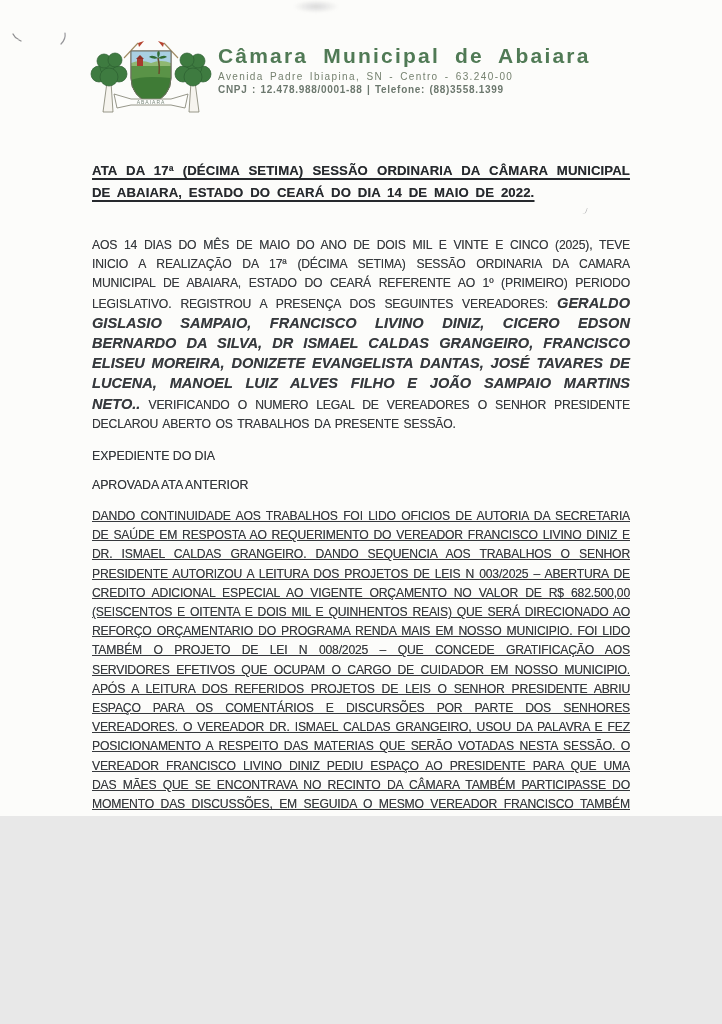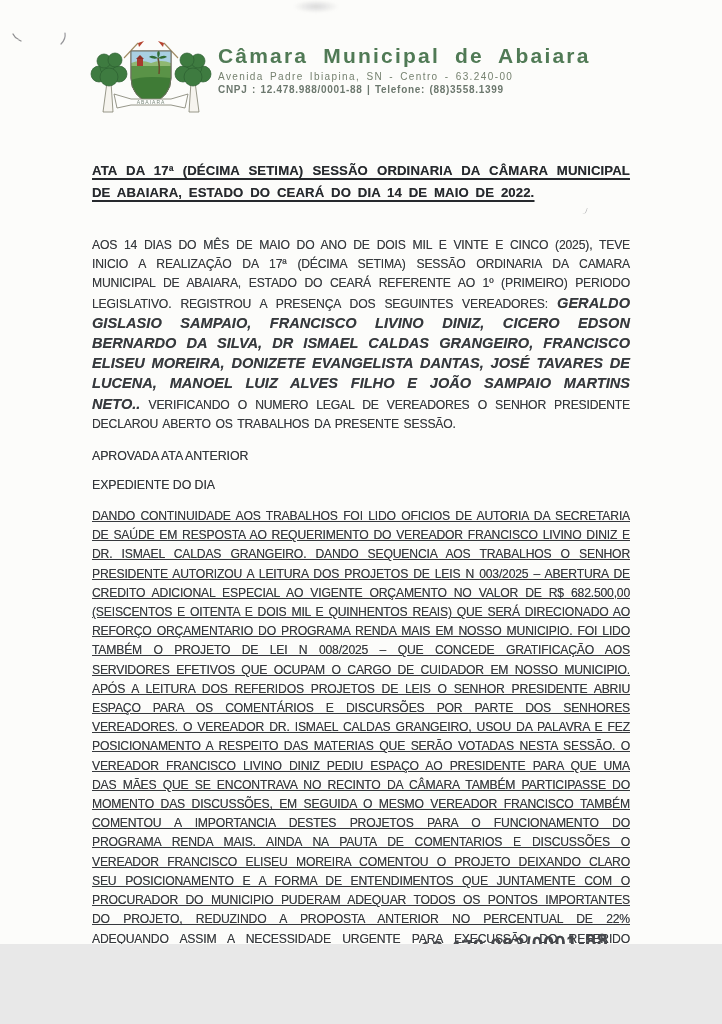--- a/index.html
+++ b/index.html
@@ -1,18 +1,18 @@
 <!DOCTYPE html>
 <html><head>
 <meta charset="utf-8">
 <style>
   html,body{margin:0;padding:0;background:#e8e8e8;}
   .page{
     position:relative;
-    width:722px;height:944px;
+    width:722px;height:816px;
     margin:0 auto;
     background:#fcfcfa;
     overflow:hidden;
     font-family:"Liberation Sans", sans-serif;
     box-shadow:0 0 6px rgba(0,0,0,.25);
   }
   
   .logo{position:absolute;left:86px;top:36px;width:132px;height:84px;}
   .header-text{position:absolute;left:218px;top:44px;width:440px;}
   .org-name{
@@ -143,22 +143,22 @@
     <div class="org-name">Câmara Municipal de Abaiara</div>
     <div class="org-address">Avenida Padre Ibiapina, SN - Centro - 63.240-00</div>
     <div class="org-cnpj">CNPJ : 12.478.988/0001-88  | Telefone: (88)3558.1399</div>
   </div>
 
   <div class="content">
     <div class="doc-title">ATA DA 17ª (DÉCIMA SETIMA) SESSÃO ORDINARIA DA CÂMARA MUNICIPAL DE ABAIARA, ESTADO DO CEARÁ DO DIA 14 DE MAIO DE 2022.</div>
 
     <p class="para p1"><span>AOS 14 DIAS DO MÊS DE MAIO DO ANO DE DOIS MIL E VINTE E CINCO (2025), TEVE INICIO A REALIZAÇÃO DA 17ª  (DÉCIMA SETIMA) SESSÃO ORDINARIA DA CAMARA MUNICIPAL DE ABAIARA, ESTADO DO CEARÁ REFERENTE AO 1º (PRIMEIRO) PERIODO LEGISLATIVO. REGISTROU A PRESENÇA DOS SEGUINTES VEREADORES: </span><span class="councilors">GERALDO GISLASIO SAMPAIO, FRANCISCO LIVINO DINIZ, CICERO EDSON BERNARDO DA SILVA, DR ISMAEL CALDAS GRANGEIRO, FRANCISCO ELISEU MOREIRA, DONIZETE EVANGELISTA DANTAS, JOSÉ TAVARES DE LUCENA, MANOEL LUIZ ALVES FILHO E JOÃO SAMPAIO MARTINS NETO..</span><span> VERIFICANDO O NUMERO LEGAL DE VEREADORES O SENHOR PRESIDENTE DECLAROU ABERTO OS TRABALHOS DA PRESENTE SESSÃO.</span></p>
 
+    <div class="heading">EXPEDIENTE DO DIA</div>
     <div class="heading">APROVADA ATA ANTERIOR</div>
-    <div class="heading">EXPEDIENTE DO DIA</div>
 
     <p class="para p2">DANDO CONTINUIDADE AOS TRABALHOS FOI LIDO OFICIOS DE AUTORIA DA SECRETARIA DE SAÚDE EM RESPOSTA AO REQUERIMENTO DO VEREADOR FRANCISCO LIVINO DINIZ E DR. ISMAEL CALDAS GRANGEIRO. DANDO SEQUENCIA AOS TRABALHOS O SENHOR PRESIDENTE AUTORIZOU A LEITURA DOS PROJETOS DE LEIS N 003/2025 – ABERTURA DE CREDITO ADICIONAL ESPECIAL AO VIGENTE ORÇAMENTO NO VALOR DE R$ 682.500,00 (SEISCENTOS E OITENTA E DOIS MIL E QUINHENTOS REAIS) QUE SERÁ DIRECIONADO AO REFORÇO ORÇAMENTARIO DO PROGRAMA RENDA MAIS EM NOSSO MUNICIPIO. FOI LIDO TAMBÉM O PROJETO DE LEI N 008/2025 – QUE CONCEDE GRATIFICAÇÃO AOS SERVIDORES EFETIVOS QUE OCUPAM O CARGO DE CUIDADOR EM NOSSO MUNICIPIO. APÓS A LEITURA DOS REFERIDOS PROJETOS DE LEIS O SENHOR PRESIDENTE ABRIU ESPAÇO PARA OS COMENTÁRIOS E  DISCURSÕES POR PARTE DOS SENHORES VEREADORES. O VEREADOR DR. ISMAEL CALDAS GRANGEIRO, USOU DA PALAVRA E FEZ  POSICIONAMENTO A RESPEITO DAS MATERIAS QUE SERÃO VOTADAS NESTA SESSÃO. O VEREADOR FRANCISCO LIVINO DINIZ PEDIU ESPAÇO AO PRESIDENTE PARA QUE UMA DAS MÃES QUE SE ENCONTRAVA NO RECINTO DA CÂMARA TAMBÉM PARTICIPASSE DO MOMENTO DAS DISCUSSÕES, EM SEGUIDA O MESMO VEREADOR FRANCISCO TAMBÉM COMENTOU A IMPORTANCIA DESTES PROJETOS PARA O FUNCIONAMENTO DO PROGRAMA RENDA MAIS. AINDA NA PAUTA DE COMENTARIOS E DISCUSSÕES O VEREADOR FRANCISCO ELISEU MOREIRA COMENTOU O PROJETO DEIXANDO CLARO SEU POSICIONAMENTO E A FORMA DE ENTENDIMENTOS QUE JUNTAMENTE COM O PROCURADOR DO MUNICIPIO PUDERAM ADEQUAR TODOS OS PONTOS IMPORTANTES DO PROJETO, REDUZINDO A PROPOSTA ANTERIOR NO PERCENTUAL DE 22% ADEQUANDO ASSIM A NECESSIDADE URGENTE PARA EXECUSSÃO DO REFERIDO PROGRAMA.  O VEREADOR DONIZETE EVANGELISTA DANTAS TAMBÉM COMENTOU O PROJETO AGRADECEU O ENTENDIMENTO DOS SENHORES VEREADORES E PARABENIZOU AS MÃES E  AQUELES QUE IRÃO SE BENEFICIAR DOS DIREITO QUE O PROGRAMA IRÁ OFERECER.</p>
   </div>
 
   <div class="stamp">
     <div class="stamp-cnpj">12.478.983/0001-88</div>
     <div class="stamp-sub">MUNICIPIO DE ABAIARA</div>
     <div class="stamp-sub">CÂMARA MUNICIPAL</div>
     <div class="stamp-addr">Av  Padre Ibiapina, 302 - Centro</div>
     <div class="stamp-addr">CEP  63240-000 Abaiara  CE</div>

